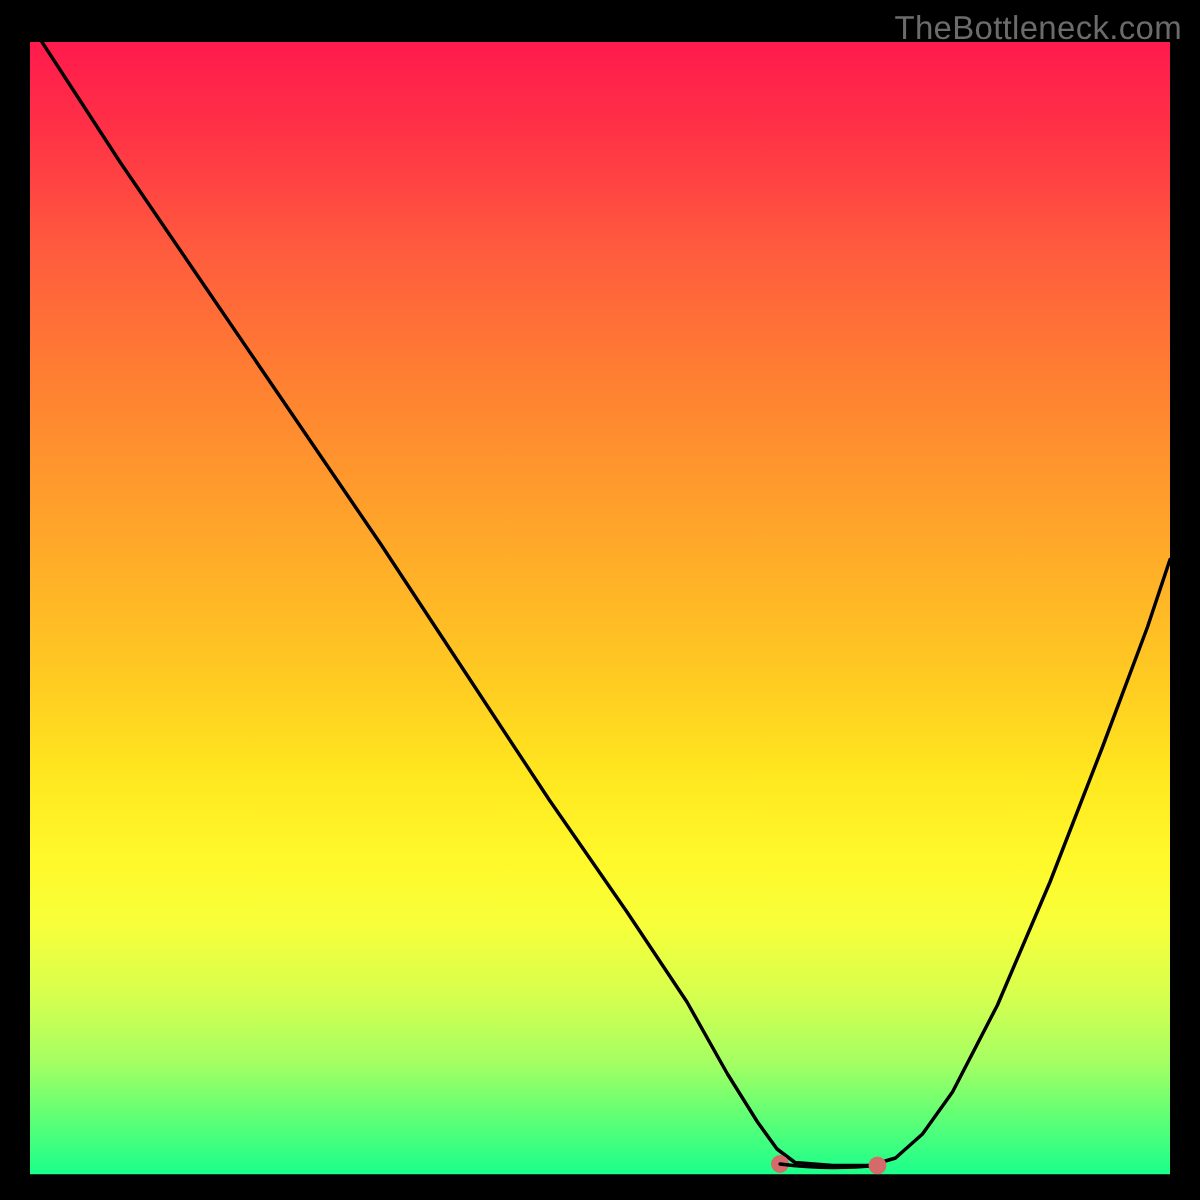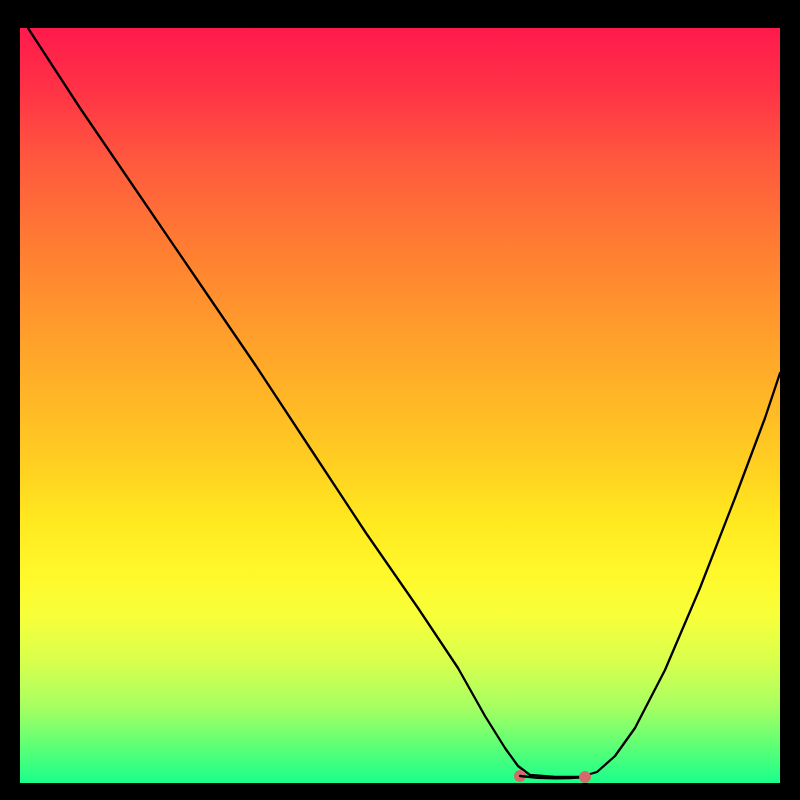--- a/index.html
+++ b/index.html
@@ -78,20 +78,21 @@
     stroke: #d46a6a;
     stroke-width: 8;
     stroke-linecap: round;
     fill: none;
   }
 </style>
 </head>
 <body>
 
 <div class="frame">
+  <div class="watermark">TheBottleneck.com</div>
 
   <div class="plot-area">
     <div class="gradient"></div>
 
     <svg class="curve" viewBox="0 0 760 755" preserveAspectRatio="none">
       <path d="M 8 0
                L 60 80
                L 118 165
                L 176 250
                L 234 335

